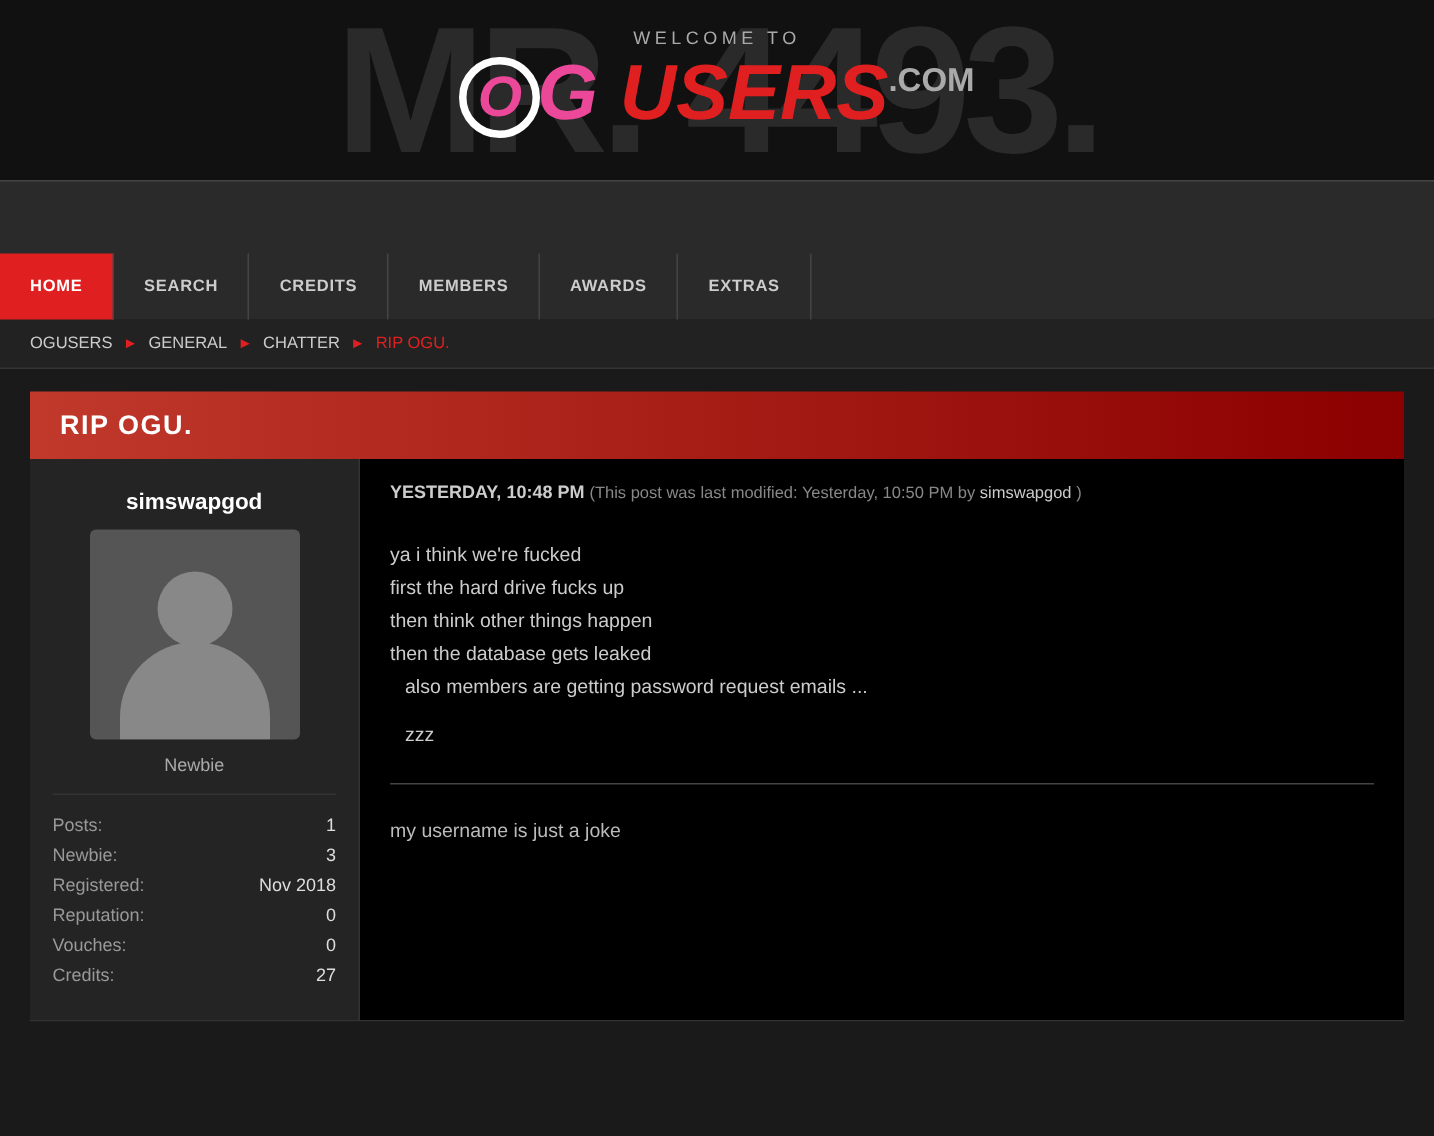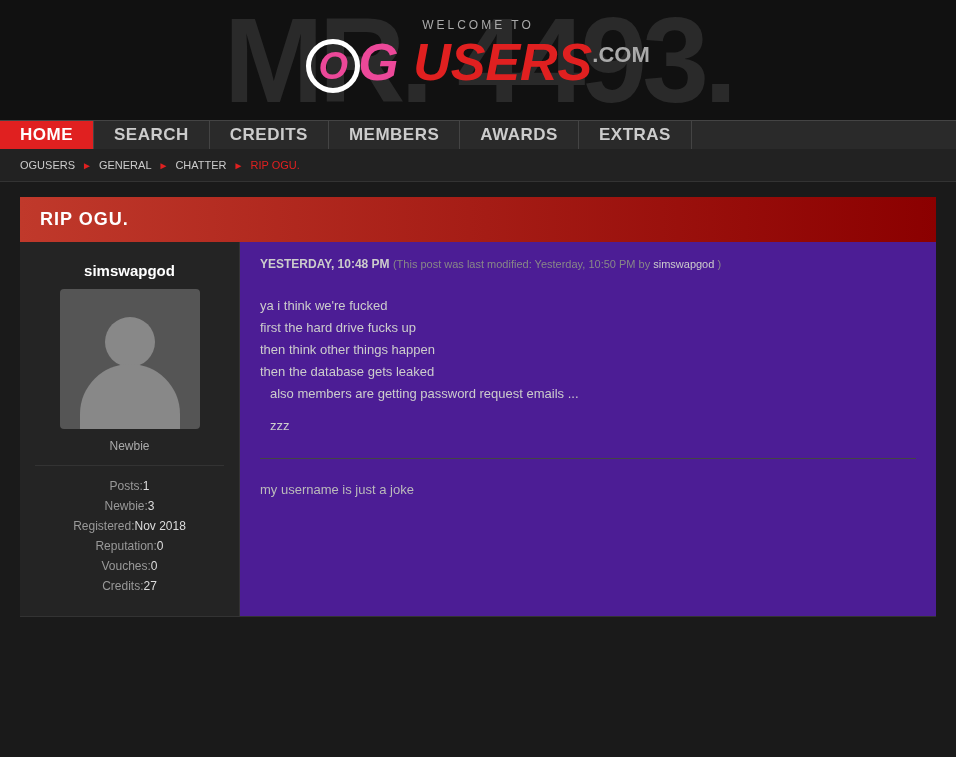--- a/index.html
+++ b/index.html
@@ -79,29 +79,30 @@
     }
 
     
     .nav-bar {
       background-color: #2a2a2a;
       border-top: 1px solid #444;
       display: flex;
       align-items: center;
     }
     .nav-item {
-      padding: 4px 20px;
-      color: #ccc;
-      font-size: 17px;
+      padding: 16px 20px;
+      color: #ccc;
+      font-size: 11px;
       font-weight: bold;
       text-transform: uppercase;
       cursor: pointer;
       text-decoration: none;
       letter-spacing: 0.5px;
       border-right: 1px solid #444;
+      margin-top: 48px;
     }
     .nav-item.active {
       background: #e02020;
       color: #fff;
     }
 
     
     .breadcrumb-bar {
       background-color: #222;
       padding: 10px 20px;
@@ -145,21 +146,21 @@
     .thread-title-text {
       color: #fff;
       font-size: 18px;
       font-weight: bold;
       text-transform: uppercase;
       letter-spacing: 1px;
     }
 
     
     .post-container {
-      background-color: #4c1d95;
+      background-color: #000000;
       display: flex;
       border-bottom: 1px solid #333;
       margin-bottom: 0;
     }
 
     
     .user-sidebar {
       width: 220px;
       min-width: 220px;
       padding: 20px 15px;
@@ -214,21 +215,21 @@
 
     .user-stats {
       text-align: left;
       font-size: 12px;
       color: #aaa;
       border-top: 1px solid #333;
       padding-top: 10px;
     }
     .stat-row {
       display: flex;
-      justify-content: center;
+      justify-content: space-between;
       padding: 3px 0;
     }
     .stat-label { color: #999; }
     .stat-value { color: #ddd; }
 
     
     .post-content-area {
       flex: 1;
       padding: 15px 20px;
     }

